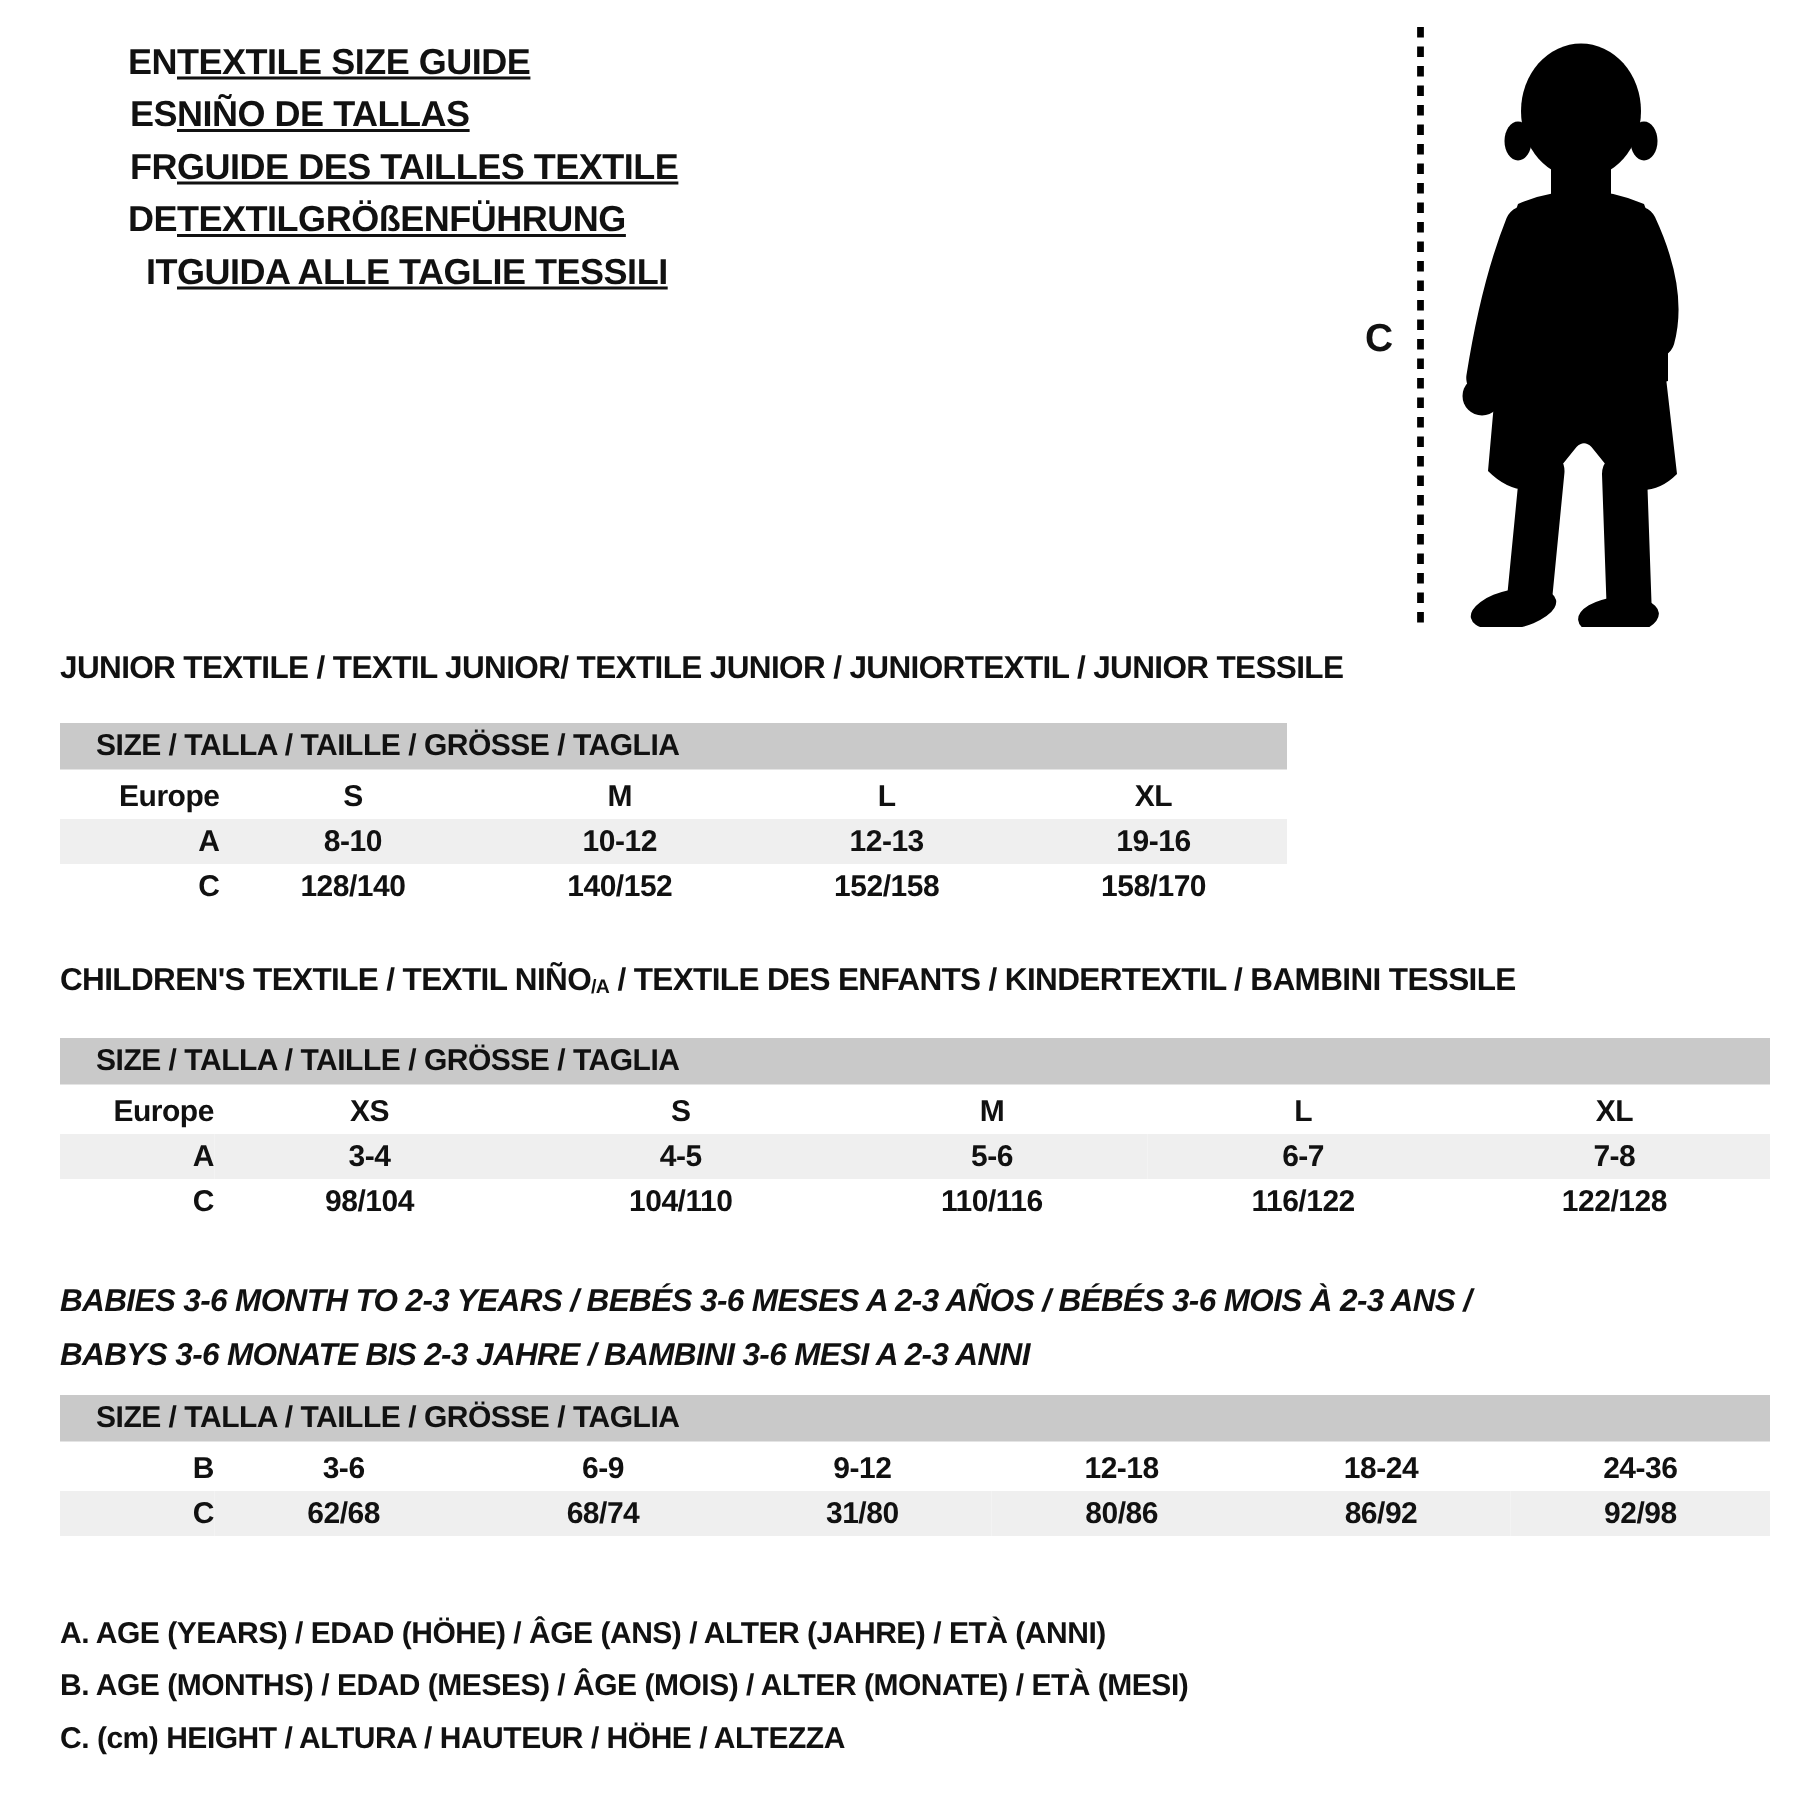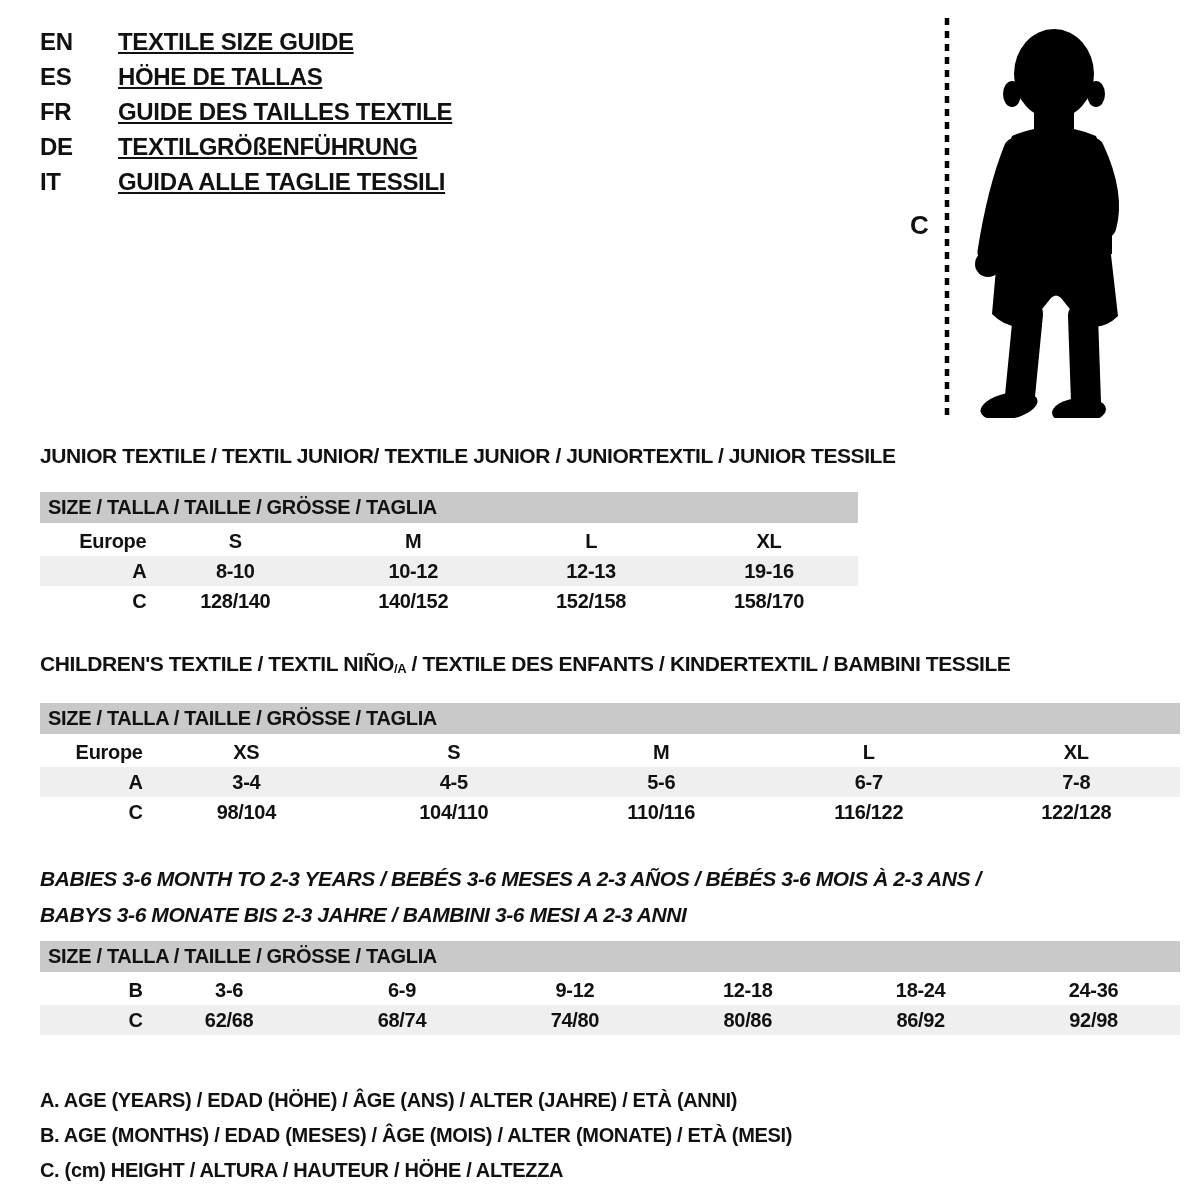--- a/index.html
+++ b/index.html
@@ -7,49 +7,49 @@
     width: 1200px; height: 1200px; position: relative; overflow: hidden;
     font-family: "Liberation Sans", "DejaVu Sans", sans-serif;
     font-stretch: condensed;
     letter-spacing: -0.02em;
     color: #111;
     -webkit-font-smoothing: antialiased;
   }
   .page { position: relative; width: 1200px; height: 1200px; }
 
   
-  .lang-list { position: absolute; top: 24px; left: 40px; }
+  .lang-list { position: absolute; top: 24px; left: 40px; text-align: right; }
   .lang-row { display: flex; line-height: 35px; font-size: 24px; font-weight: bold; }
   .lang-code { width: 78px; flex: 0 0 78px; }
   .lang-label { white-space: nowrap; text-decoration: underline; }
 
   
   .figure { position: absolute; top: 10px; left: 896px; width: 300px; height: 415px; }
   .measure-label { position: absolute; left: 14px; top: 200px; font-size: 26px; font-weight: bold; }
   .measure-line { position: absolute; left: 46px; top: 6px; }
   .silhouette { position: absolute; left: 68px; top: 8px; }
 
   
   .content { position: absolute; top: 428px; left: 40px; width: 1140px; }
   h2.section-title {
-    margin: 16px 0 24px 0; font-size: 21px; line-height: 24px;
+    margin: 6px 0 24px 0; font-size: 21px; line-height: 24px;
     font-weight: bold; letter-spacing: -0.02em; white-space: nowrap;
   }
   .section-children { margin-top: 36px; }
   .section-babies  { margin-top: 34px; }
   .section-babies h2.section-title { line-height: 36px; margin-bottom: 8px; white-space: normal; font-style: italic; }
   .section-babies .title-line { display: block; }
   .title-sub { font-size: 13px; position: relative; top: 2px; font-weight: bold; }
 
   table.size-table { border-collapse: separate; border-spacing: 0; table-layout: fixed; }
   table.w-junior { width: 818px; }
   table.w-full   { width: 1140px; }
   table.size-table th {
     background: #c9c9c9; text-align: left; font-size: 20px; font-weight: bold;
-    height: 31px; padding: 0 0 0 8px; border-bottom: 3px solid #ffffff;
+    height: 31px; padding: 0 0 0 24px; border-bottom: 3px solid #ffffff;
   }
   table.size-table td {
     font-size: 20px; font-weight: bold; height: 30px; padding: 0; text-align: center;
     white-space: nowrap;
   }
   table.size-table td.lbl { text-align: right; padding-left: 8px; }
   table.size-table tbody tr:nth-child(2) td { background: #efefef; }
 
   col.c-label-j { width: 13%; }
   col.c-val-j   { width: 21.75%; }
@@ -67,21 +67,21 @@
 
 <div class="page">
 
   <div class="lang-list">
     <div class="lang-row">
       <span class="lang-code">EN</span>
       <span class="lang-label">TEXTILE SIZE GUIDE</span>
     </div>
     <div class="lang-row">
       <span class="lang-code">ES</span>
-      <span class="lang-label">HÖHE DE TALLAS</span>
+      <span class="lang-label">NIÑO DE TALLAS</span>
     </div>
     <div class="lang-row">
       <span class="lang-code">FR</span>
       <span class="lang-label">GUIDE DES TAILLES TEXTILE</span>
     </div>
     <div class="lang-row">
       <span class="lang-code">DE</span>
       <span class="lang-label">TEXTILGRÖßENFÜHRUNG</span>
     </div>
     <div class="lang-row">
@@ -236,21 +236,21 @@
             <td>6-9</td>
             <td>9-12</td>
             <td>12-18</td>
             <td>18-24</td>
             <td>24-36</td>
           </tr>
           <tr>
             <td class="lbl">C</td>
             <td>62/68</td>
             <td>68/74</td>
-            <td>74/80</td>
+            <td>31/80</td>
             <td>80/86</td>
             <td>86/92</td>
             <td>92/98</td>
           </tr>
         </tbody>
       </table>
     </section>
 
     <div class="legend">
       <div class="legend-line">A. AGE (YEARS) / EDAD (HÖHE) / ÂGE (ANS) / ALTER (JAHRE) / ETÀ (ANNI)</div>

